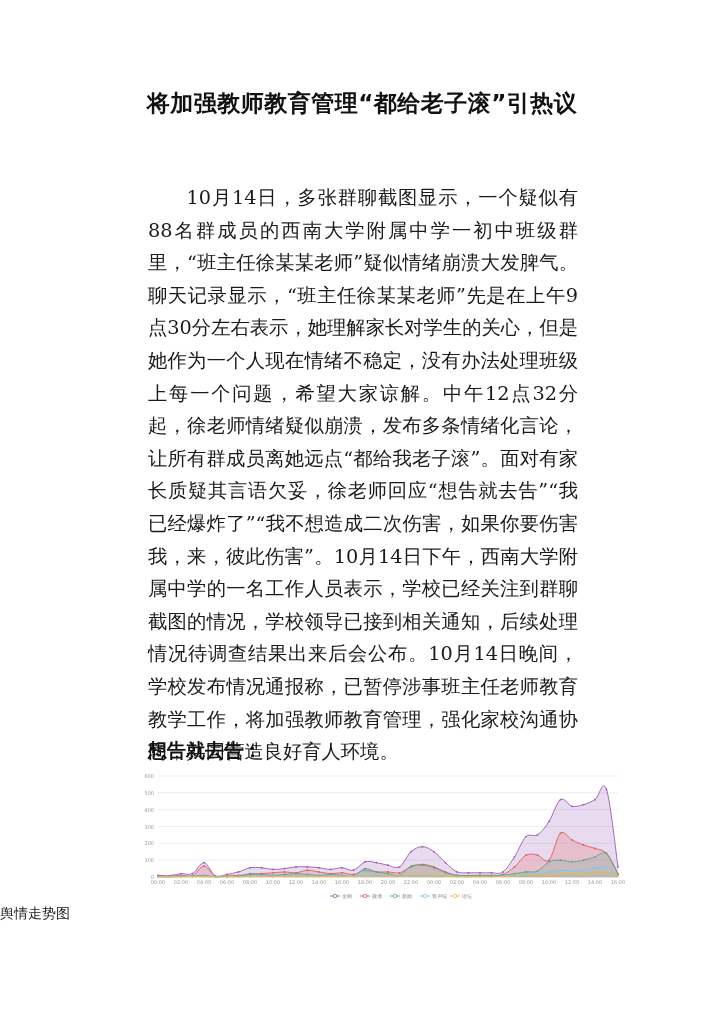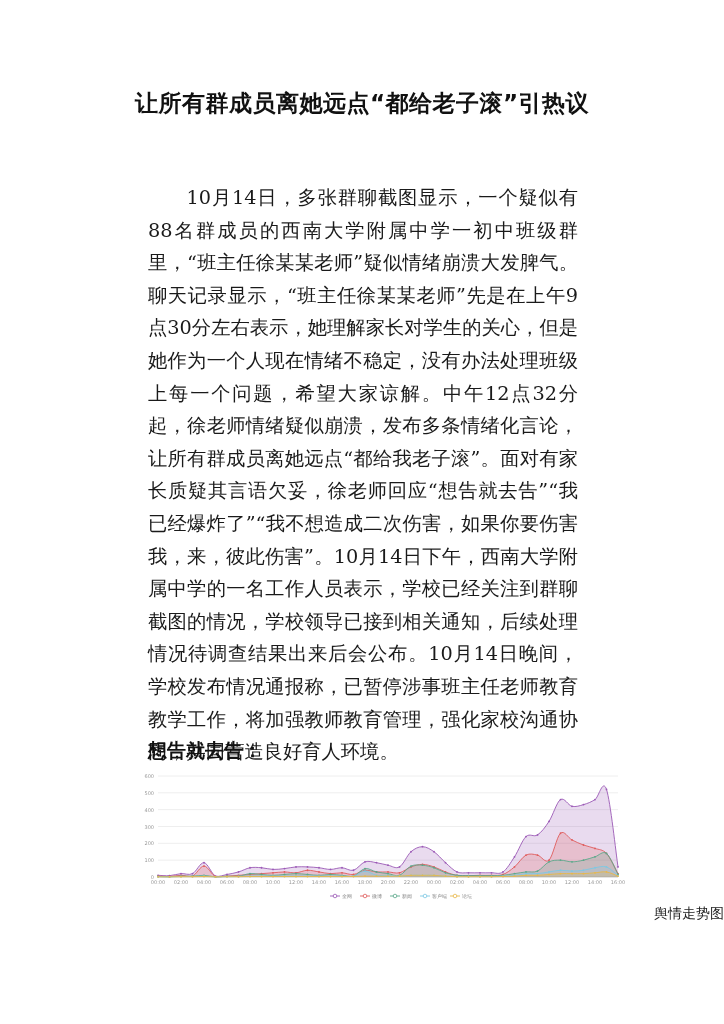--- a/index.html
+++ b/index.html
@@ -10,28 +10,28 @@
              font-family: "DejaVu Sans", "Liberation Sans", sans-serif; font-weight: bold;
              font-size: 23px; letter-spacing: 0.5px; color: #111; }
     .body-text { position: absolute; left: 148px; top: 166px; width: 430px;
                  font-size: 19.3px; line-height: 32.6px; text-align: justify;
                  text-indent: 2em; color: #1a1a1a; margin-top: 16px; }
     .section-heading { position: absolute; left: 148px; top: 738px;
                        font-family: "DejaVu Sans", "Liberation Sans", sans-serif;
                        font-weight: bold; font-size: 19px; color: #111; }
     .chart-wrap { position: absolute; left: 140px; top: 768px; width: 490px; height: 140px; }
     .chart-wrap svg { display: block; }
-    .caption { position: absolute; left: 0; width: 724px; top: 905px; text-align: right;
+    .caption { position: absolute; left: 0; width: 724px; top: 905px; text-align: left;
                font-size: 14px; color: #222; }
   </style>
 </head>
 <body>
 
 <div class="page">
-  <div class="title">让所有群成员离她远点“都给老子滚”引热议</div>
+  <div class="title">将加强教师教育管理“都给老子滚”引热议</div>
   <div class="body-text">10月14日，多张群聊截图显示，一个疑似有88名群成员的西南大学附属中学一初中班级群里，“班主任徐某某老师”疑似情绪崩溃大发脾气。聊天记录显示，“班主任徐某某老师”先是在上午9点30分左右表示，她理解家长对学生的关心，但是她作为一个人现在情绪不稳定，没有办法处理班级上每一个问题，希望大家谅解。中午12点32分起，徐老师情绪疑似崩溃，发布多条情绪化言论，让所有群成员离她远点“都给我老子滚”。面对有家长质疑其言语欠妥，徐老师回应“想告就去告”“我已经爆炸了”“我不想造成二次伤害，如果你要伤害我，来，彼此伤害”。10月14日下午，西南大学附属中学的一名工作人员表示，学校已经关注到群聊截图的情况，学校领导已接到相关通知，后续处理情况待调查结果出来后会公布。10月14日晚间，学校发布情况通报称，已暂停涉事班主任老师教育教学工作，将加强教师教育管理，强化家校沟通协同，共同营造良好育人环境。</div>
   <div class="section-heading">想告就去告：</div>
   <div class="chart-wrap">
     <svg id="chart" width="490" height="140">
         <line x1="18" x2="478" y1="109" y2="109" stroke="#eeeeee" stroke-width="1"></line>
         <text x="14" y="111" text-anchor="end" font-size="5" fill="#999" font-family="DejaVu Sans, sans-serif">0</text>
         <line x1="18" x2="478" y1="92.16666666666667" y2="92.16666666666667" stroke="#eeeeee" stroke-width="1"></line>
         <text x="14" y="94.16666666666667" text-anchor="end" font-size="5" fill="#999" font-family="DejaVu Sans, sans-serif">100</text>
         <line x1="18" x2="478" y1="75.33333333333334" y2="75.33333333333334" stroke="#eeeeee" stroke-width="1"></line>
         <text x="14" y="77.33333333333334" text-anchor="end" font-size="5" fill="#999" font-family="DejaVu Sans, sans-serif">200</text>

